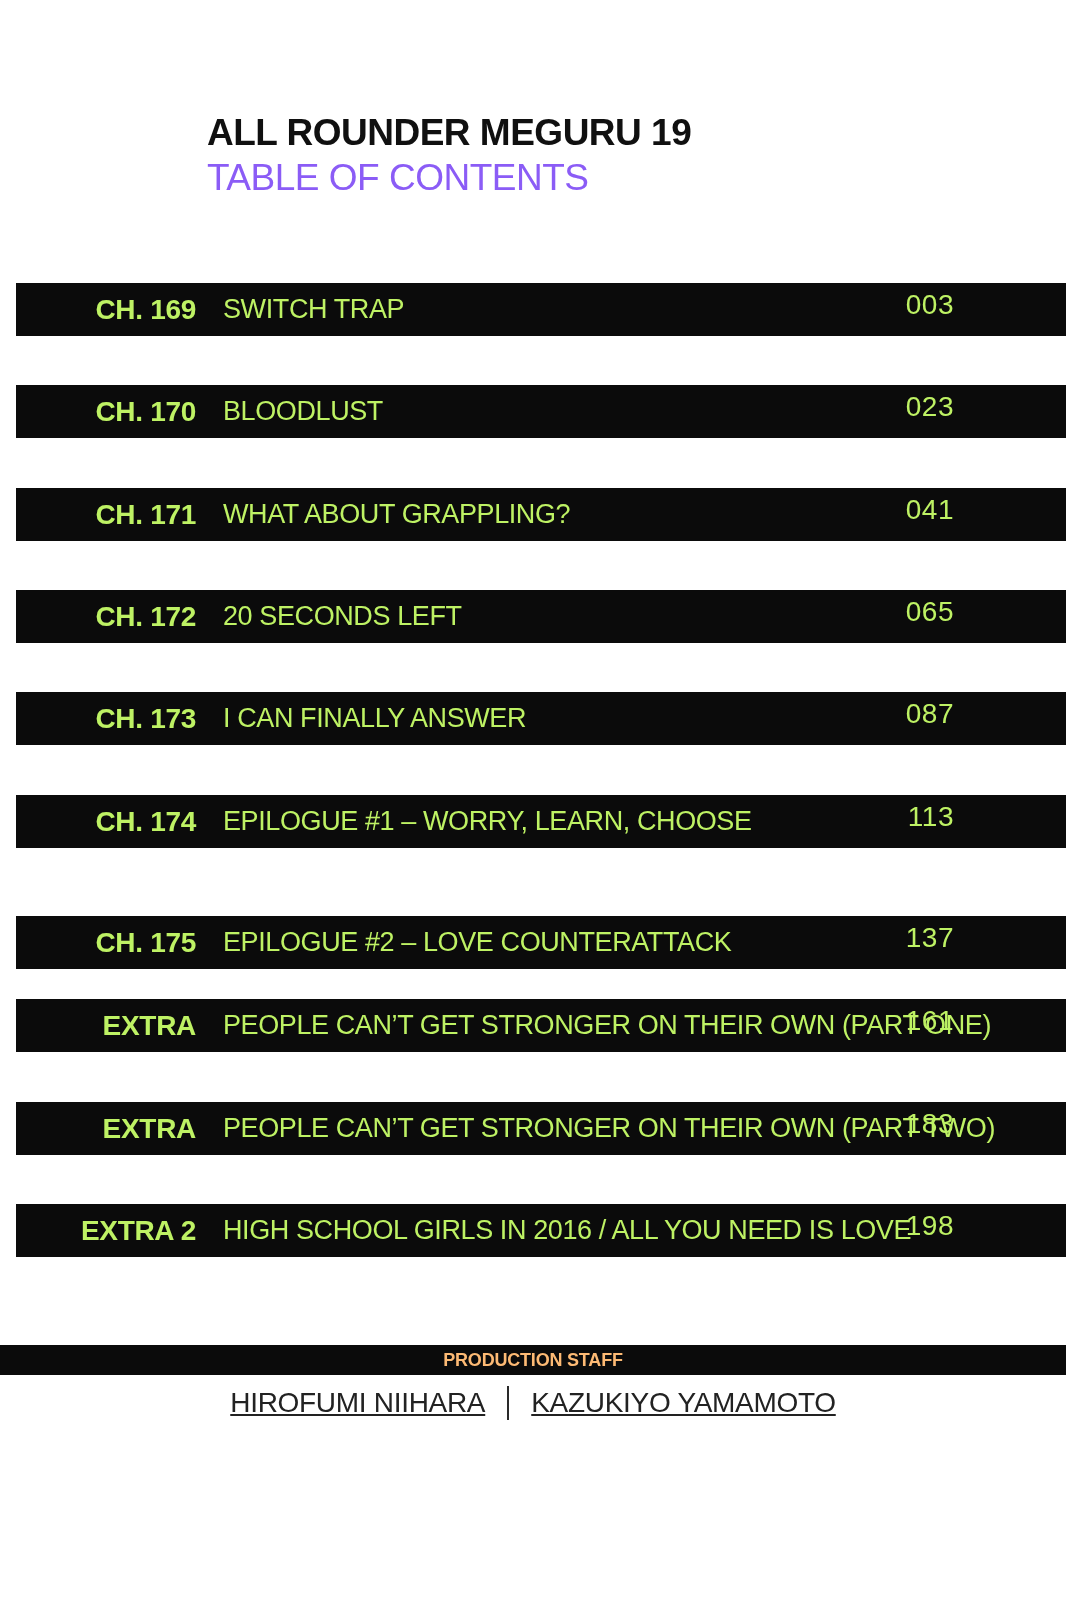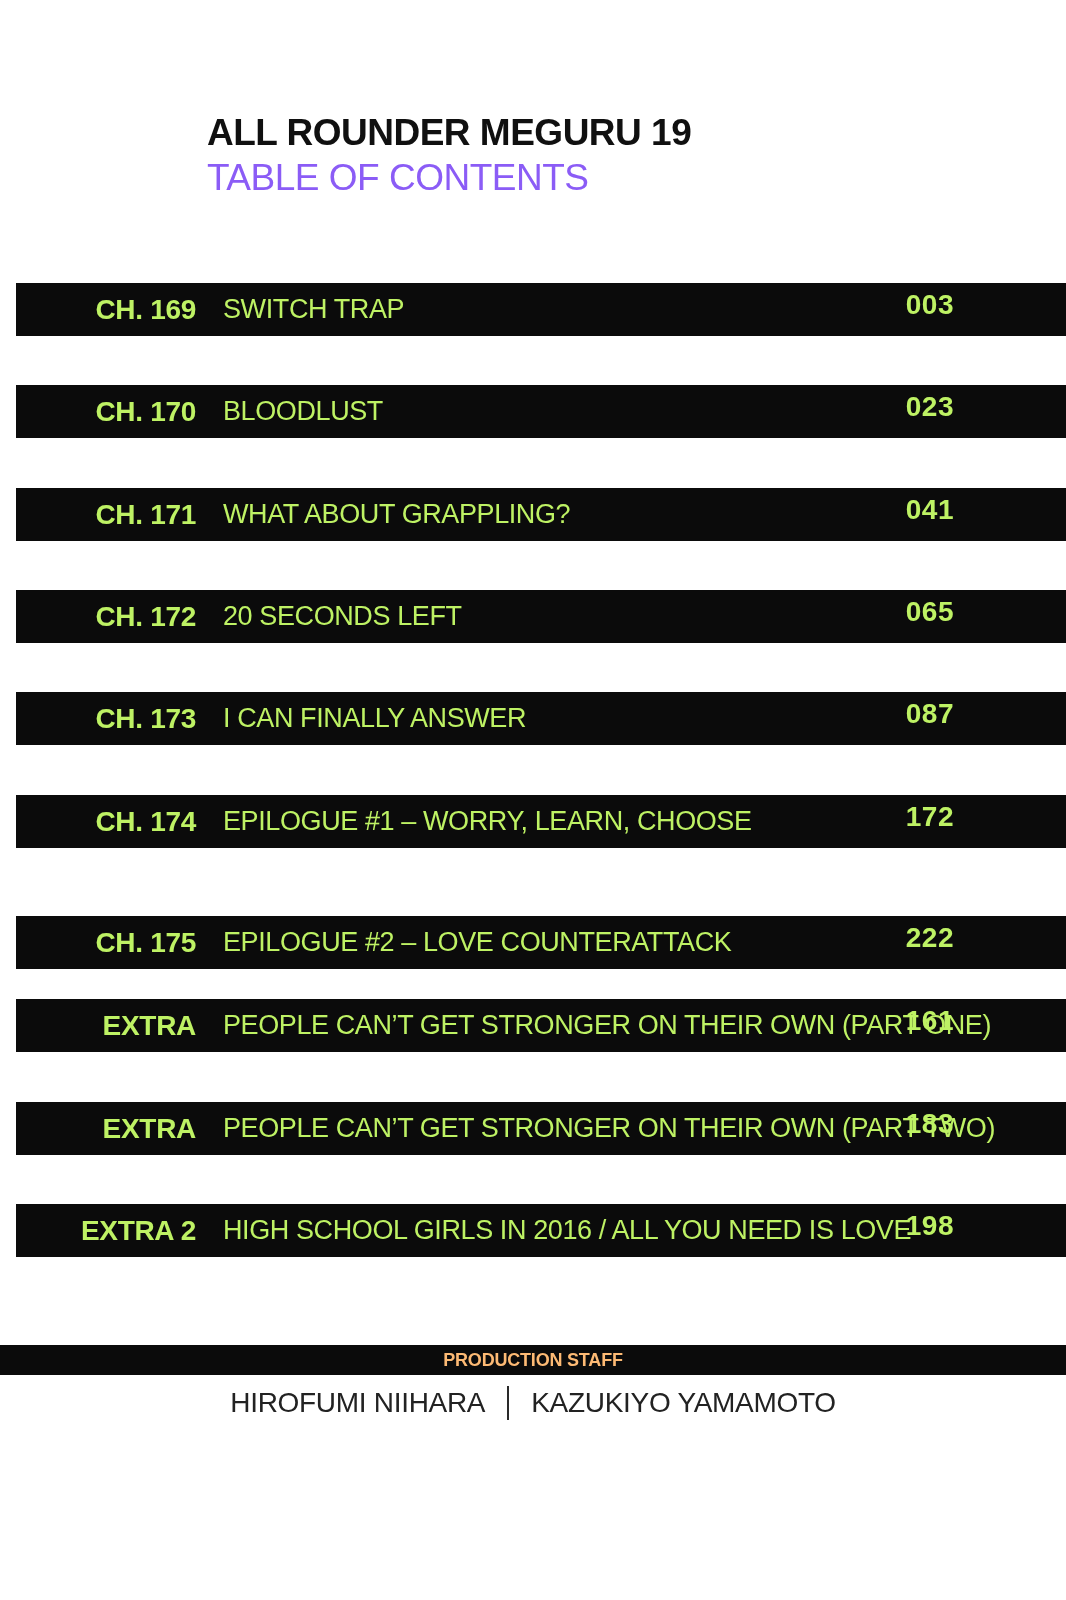--- a/index.html
+++ b/index.html
@@ -79,21 +79,21 @@
     white-space: nowrap;
   }
   .toc-row .page-number {
     position: absolute;
     right: 128px;
     top: 0;
     height: 43px;
     display: flex;
     align-items: center;
     font-size: 28px;
-    font-weight: 700;
+    font-weight: 400;
     letter-spacing: 0.5px;
     white-space: nowrap;
   }
   
   .staff-bar {
     position: absolute;
     left: 0;
     top: 1345px;
     width: 1066px;
     height: 30px;
@@ -113,20 +113,21 @@
     width: 1066px;
     display: flex;
     align-items: center;
     justify-content: center;
     gap: 22px;
     color: #222222;
     font-size: 28px;
     font-weight: 400;
     letter-spacing: -0.3px;
     line-height: 36px;
+    text-decoration: underline;
   }
   .staff-divider {
     width: 2px;
     height: 34px;
     background: #2a2a2a;
   }
 </style>
 </head>
 <body>
 
@@ -163,27 +164,27 @@
 
   <div class="toc-row" style="top:692px">
     <span class="chapter-label">CH. 173</span>
     <span class="chapter-title">I CAN FINALLY ANSWER</span>
     <span class="page-number">087</span>
   </div>
 
   <div class="toc-row" style="top:795px">
     <span class="chapter-label">CH. 174</span>
     <span class="chapter-title">EPILOGUE #1 – WORRY, LEARN, CHOOSE</span>
-    <span class="page-number">172</span>
+    <span class="page-number">113</span>
   </div>
 
   <div class="toc-row" style="top:916px">
     <span class="chapter-label">CH. 175</span>
     <span class="chapter-title">EPILOGUE #2 – LOVE COUNTERATTACK</span>
-    <span class="page-number">222</span>
+    <span class="page-number">137</span>
   </div>
 
   <div class="toc-row" style="top:999px">
     <span class="chapter-label">EXTRA</span>
     <span class="chapter-title">PEOPLE CAN’T GET STRONGER ON THEIR OWN (PART ONE)</span>
     <span class="page-number">161</span>
   </div>
 
   <div class="toc-row" style="top:1102px">
     <span class="chapter-label">EXTRA</span>

